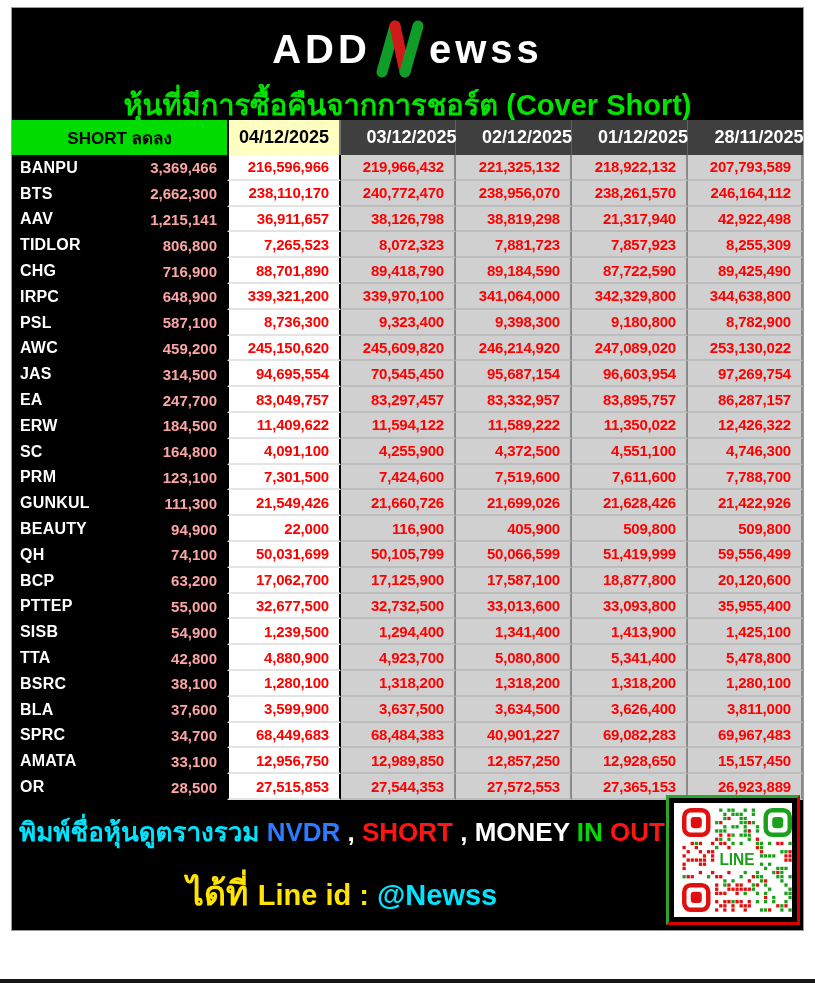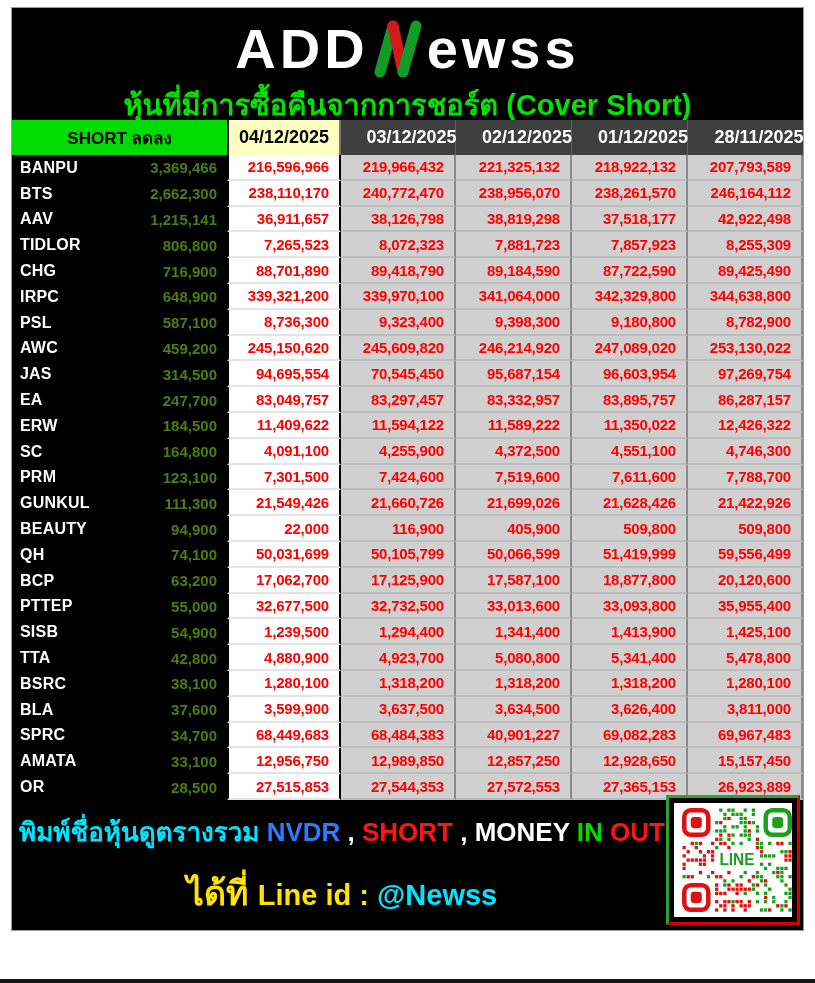--- a/index.html
+++ b/index.html
@@ -5,21 +5,21 @@
   * { margin:0; padding:0; box-sizing:border-box; }
   body { background:#ffffff; font-family:"Liberation Sans", sans-serif; }
   .page { position:relative; width:815px; height:983px; background:#ffffff; overflow:hidden; }
 
   .main-box { position:absolute; left:12px; top:8px; width:791px; height:922px;
               background:#000; box-shadow:0 0 0 1px #9a9a9a; }
 
   
   .logo-row { position:absolute; top:2px; left:0; right:0; height:78px;
               display:flex; align-items:center; justify-content:center; }
-  .logo-part { color:#fff; font-weight:900; font-size:56px; letter-spacing:4px; line-height:1; }
+  .logo-part { color:#fff; font-weight:900; font-size:40px; letter-spacing:4px; line-height:1; }
   .logo-n { width:56px; height:62px; margin:0 1px; }
 
   
   .title { position:absolute; top:80px; left:0; right:0; text-align:center;
            color:#00e400; font-weight:bold; font-size:29px; line-height:34px; }
 
   
   .tbl { position:absolute; top:112px; left:0; width:791px; }
   .thead, .trow { display:grid; grid-template-columns:215px 114px 115px 116px 116px 115px; }
   .thead { height:35px; }
@@ -27,21 +27,21 @@
   .th.green  { background:#00dc00; color:#000; font-size:17px; }
   .th.yellow { background:#ffffc2; color:#000; font-size:18px;
                border-left:2px solid #000; border-right:2px solid #737373; }
   .th.dark   { background:#3f3f3f; color:#fff; font-size:18px; border-right:1px solid #626262;padding-left:27px; }
   .th.dark:last-child { border-right:none; }
 
   .trow { height:25.8px; }
   .c { display:flex; align-items:center; overflow:hidden; }
   .c.black { background:#000; justify-content:space-between; padding:0 10px 0 8px; }
   .tk { color:#fff; font-weight:bold; font-size:16px; letter-spacing:0.2px; }
-  .sv { color:#4d7c0f; font-weight:bold; font-size:15px; }
+  .sv { color:#fca5a5; font-weight:bold; font-size:15px; }
   .c.num { justify-content:flex-end; padding-right:10px; color:#fe0000;
            font-weight:bold; font-size:15px; letter-spacing:-0.2px; }
   .c.white { background:#ffffff; border-left:2px solid #000; border-right:2px solid #000;
              border-bottom:2px solid #e4e4e4; }
   .c.gray  { background:#d0d0d0; border-right:2px solid #8a8a8a; border-bottom:2px solid #bcbcbc; }
 
   
   .footer { position:absolute; left:0; top:792px; width:660px; height:130px;
             display:flex; flex-direction:column; align-items:center; justify-content:center; gap:14px; }
   .fline { white-space:nowrap; }
@@ -109,21 +109,21 @@
             <div class="c num gray">246,164,112</div>
           </div>
           <div class="trow">
             <div class="c black">
               <span class="tk">AAV</span>
               <span class="sv">1,215,141</span>
             </div>
             <div class="c num white">36,911,657</div>
             <div class="c num gray">38,126,798</div>
             <div class="c num gray">38,819,298</div>
-            <div class="c num gray">37,518,177</div>
+            <div class="c num gray">21,317,940</div>
             <div class="c num gray">42,922,498</div>
           </div>
           <div class="trow">
             <div class="c black">
               <span class="tk">TIDLOR</span>
               <span class="sv">806,800</span>
             </div>
             <div class="c num white">7,265,523</div>
             <div class="c num gray">8,072,323</div>
             <div class="c num gray">7,881,723</div>

